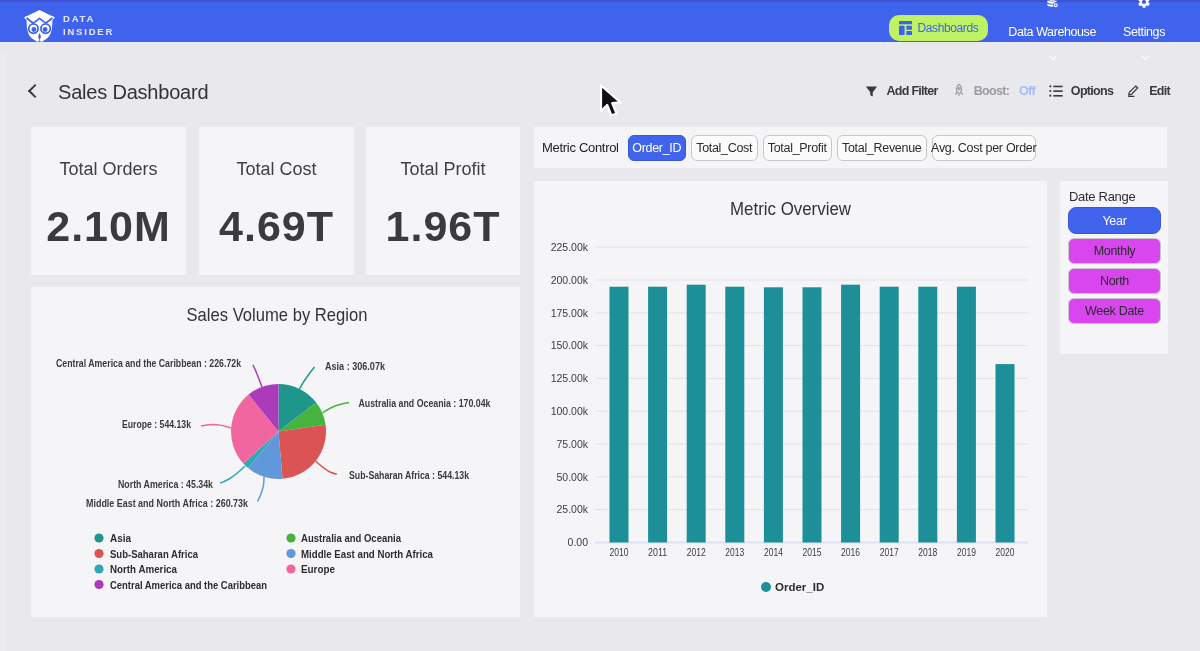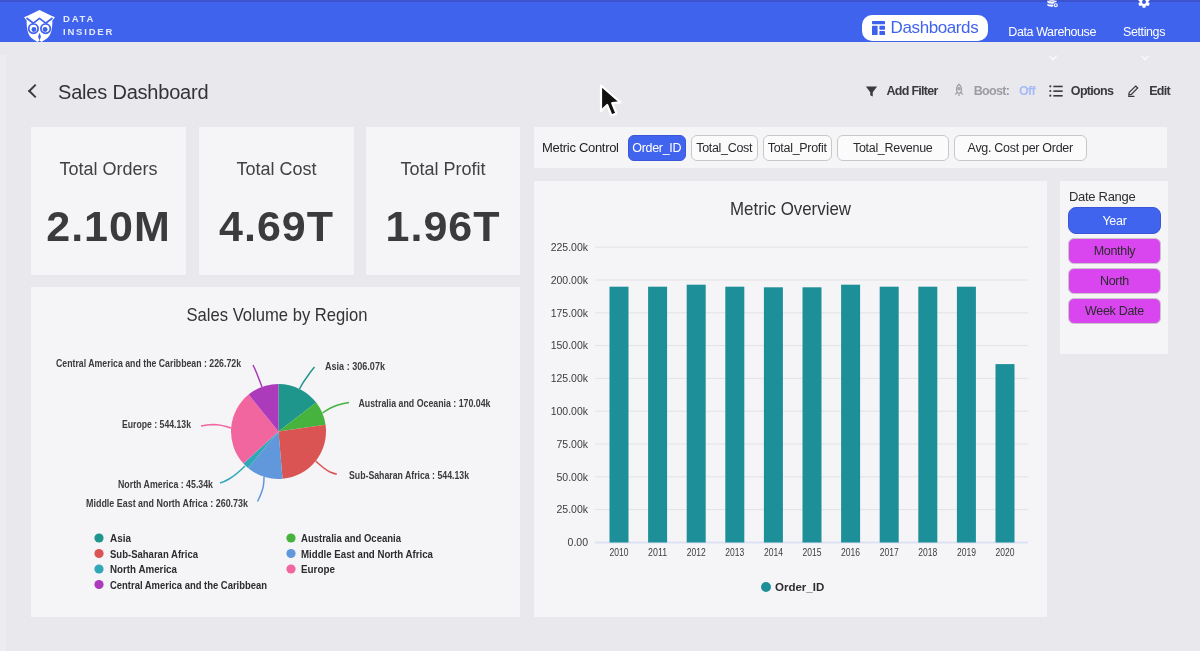--- a/index.html
+++ b/index.html
@@ -2,21 +2,21 @@
 <html><head>
 <meta charset="utf-8">
 <style>
 * { margin:0; padding:0; box-sizing:border-box; }
 html,body { width:1200px; height:651px; overflow:hidden; }
 body { font-family:"Liberation Sans", sans-serif; background:#e9e8ed; position:relative; }
 .nav { position:absolute; left:0; top:0; width:1200px; height:42px; background:#4063ee; }
 .logo { position:absolute; left:24px; top:10px; }
 .logotext { position:absolute; left:63px; top:12px; color:#e3e9fb; font-weight:bold; font-size:9.5px; letter-spacing:1.8px; line-height:13.3px; }
 .navright { position:absolute; right:35px; top:0; height:55px; display:flex; align-items:center; gap:20px; color:#fff; font-size:12.5px; letter-spacing:-0.4px; }
-.dashbtn { background:#ffffff; color:#4063ee; border-radius:10px; height:26px; display:flex; align-items:center; padding:0 10px; gap:6px; font-weight:500; font-size:17px; }
+.dashbtn { background:#bef264; color:#4063ee; border-radius:10px; height:26px; display:flex; align-items:center; padding:0 10px; gap:6px; font-weight:500; font-size:12px; }
 .navitem { display:flex; align-items:center; gap:16px;flex-direction:column; }
 .chev { width:6px; height:6px; display:inline-block; position:relative; top:-2px; border-right:1.5px solid #fff; border-bottom:1.5px solid #fff; transform:rotate(45deg); margin-left:2px; }
 .subhdr { position:absolute; left:0; top:55px; width:1200px; height:72px; }
 .backchev { position:absolute; left:30px; top:30.5px; width:10px; height:10px; border-left:2px solid #3c3c3e; border-bottom:2px solid #3c3c3e; transform:rotate(45deg); }
 .pagetitle { position:absolute; left:58px; top:26px; font-size:20px; letter-spacing:-0.2px; color:#333336; }
 .hdrops { position:absolute; top:28px; right:30px; display:flex; align-items:center; gap:13px; font-size:12.5px; letter-spacing:-0.7px; font-weight:bold; color:#3a3a3c; }
 .hop { display:flex; align-items:center; gap:7px; }
 .card { position:absolute; background:#f5f4f6; }
 .kpi { width:155px; height:148px; text-align:center; }
 .kpi .t { margin-top:32px; font-size:18px; font-weight:500; color:#414144; }
@@ -116,22 +116,22 @@
 <div class="card kpi" style="left:366px; top:127px; width:154px;">
     <div class="t">Total Profit</div>
     <div class="v">1.96T</div>
   </div>
 
 <div class="card mctrl">
   <span class="lbl">Metric Control</span>
   <span class="btn sel" style="width:58px;">Order_ID</span>
   <span class="btn" style="width:67px;">Total_Cost</span>
   <span class="btn" style="width:69px;">Total_Profit</span>
-  <span class="btn" style="width:112px;">Total_Revenue</span>
-  <span class="btn" style="width:133px;text-align:center;">Avg. Cost per Order</span>
+  <span class="btn" style="width:90px;">Total_Revenue</span>
+  <span class="btn" style="width:104px;text-align:center;">Avg. Cost per Order</span>
 </div>
 
 <div class="card" style="left:31px; top:287px; width:489px; height:330px;">
 <svg width="489" height="330" viewBox="0 0 489 330">
   <text x="246" y="34" text-anchor="middle" font-size="19" fill="#333336" textLength="181" lengthAdjust="spacingAndGlyphs">Sales Volume by Region</text>
   <g>
     <path d="M247.5 144.5 L247.50 97.00 A47.5 47.5 0 0 1 285.20 115.61 Z" fill="#1f968c"></path>
     <path d="M247.5 144.5 L285.20 115.61 A47.5 47.5 0 0 1 294.51 137.67 Z" fill="#45b33e"></path>
     <path d="M247.5 144.5 L294.51 137.67 A47.5 47.5 0 0 1 251.53 191.83 Z" fill="#d95452"></path>
     <path d="M247.5 144.5 L251.53 191.83 A47.5 47.5 0 0 1 217.04 180.94 Z" fill="#6197db"></path>

